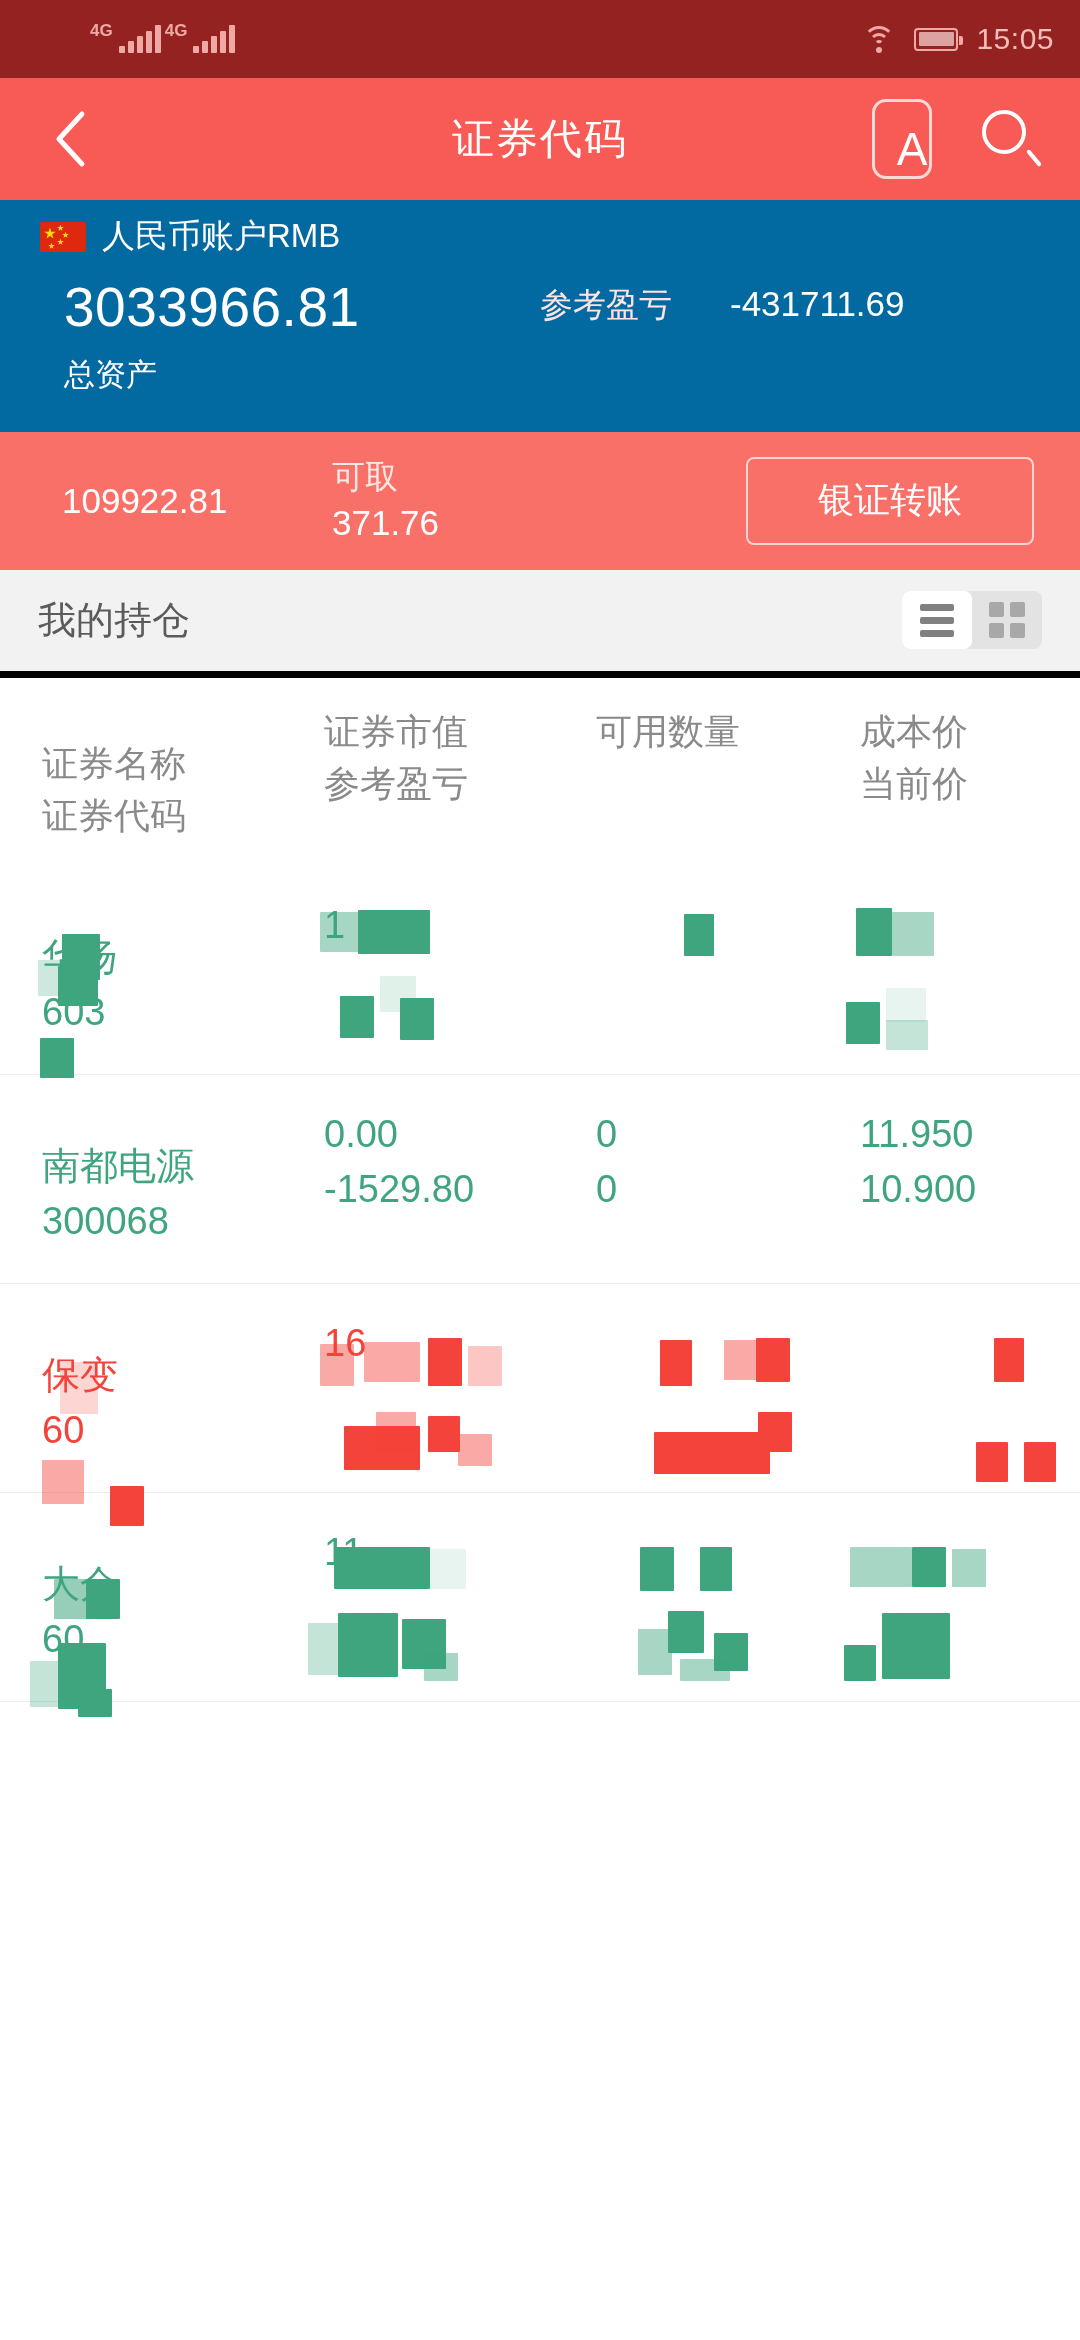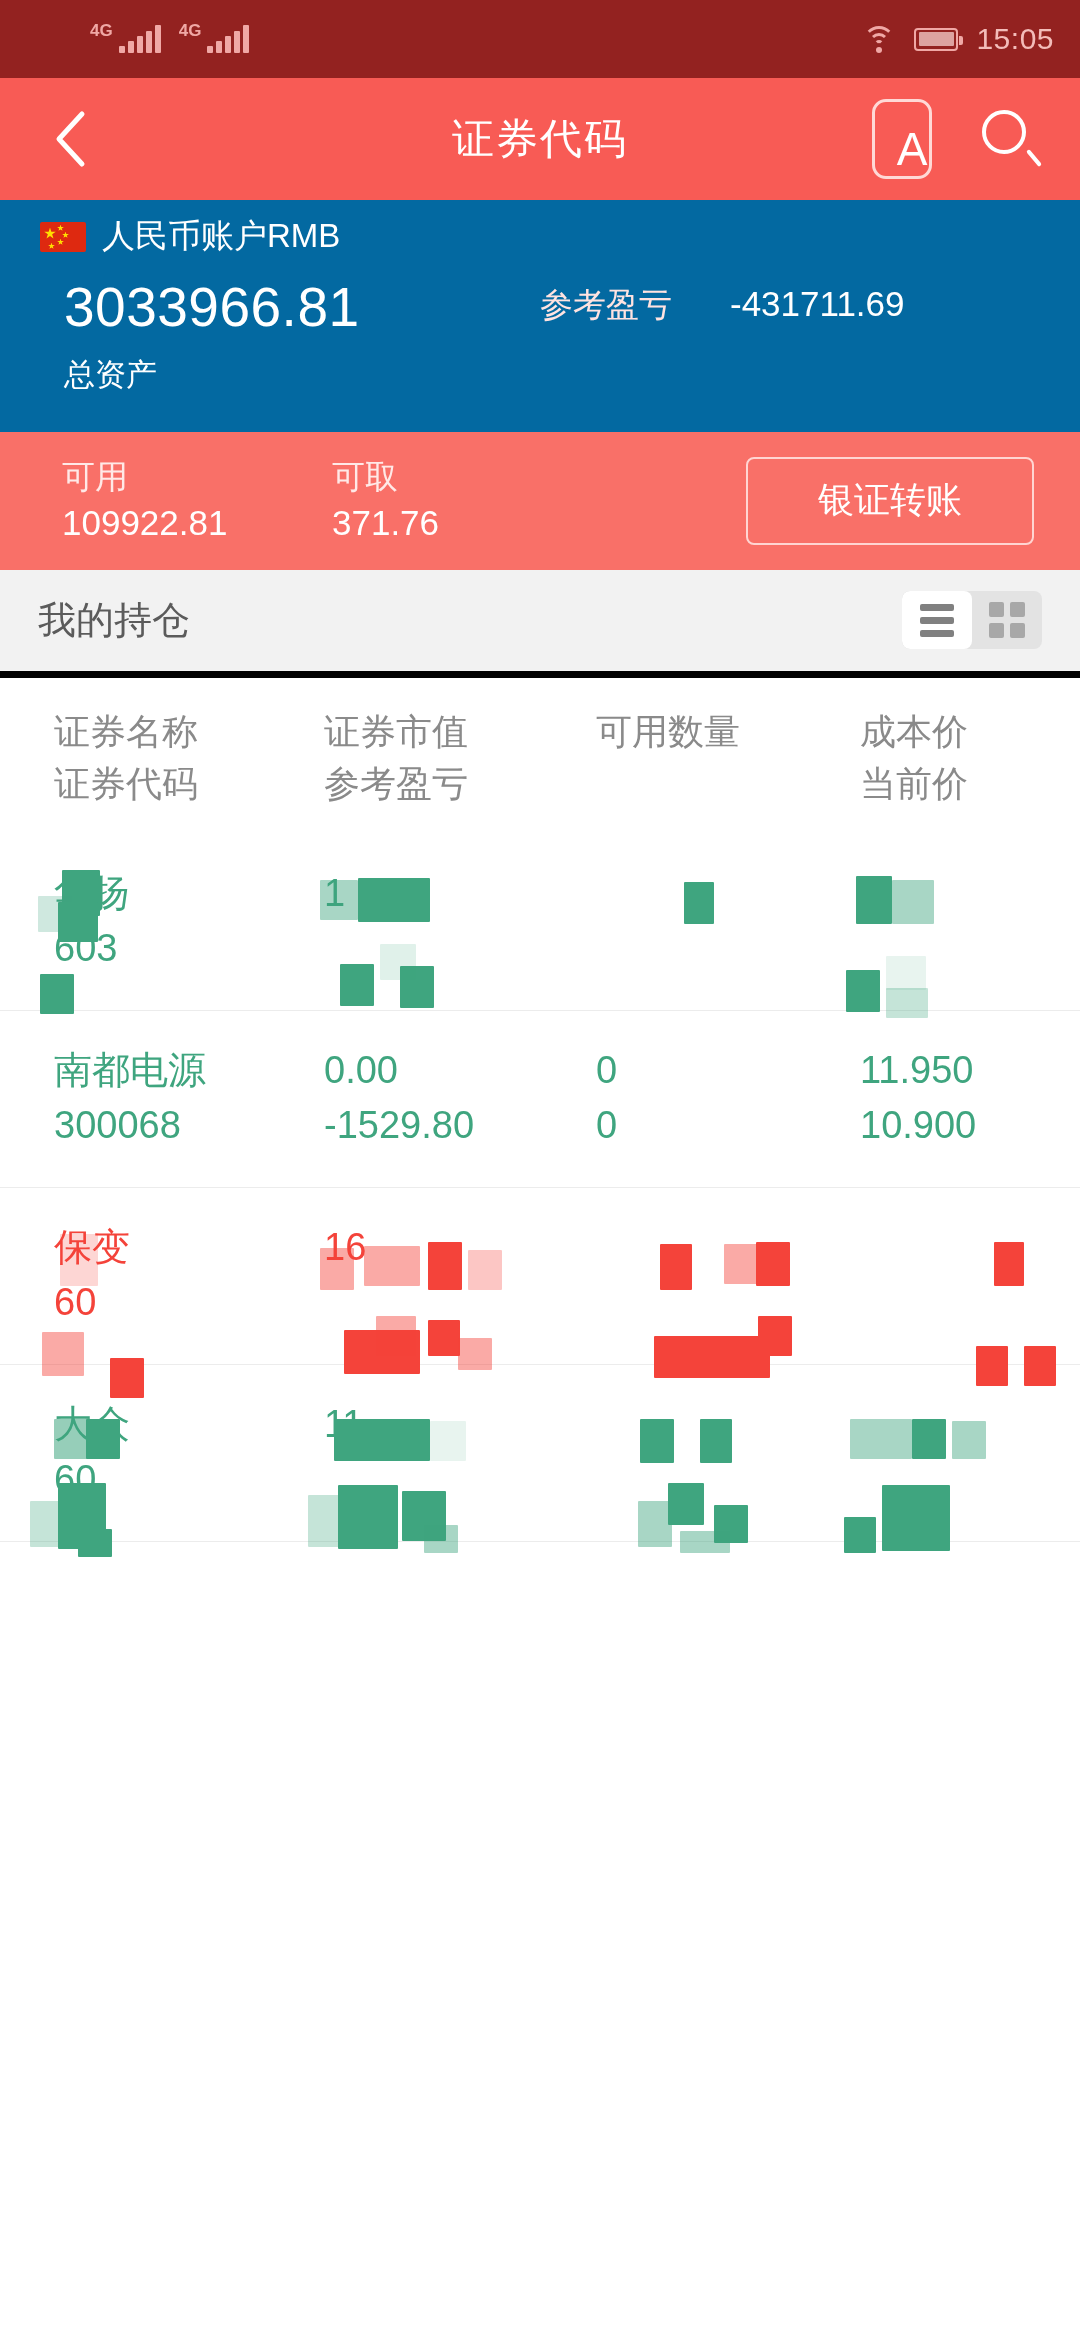--- a/index.html
+++ b/index.html
@@ -10,21 +10,21 @@
     overflow:hidden;
   }
   .screen { width:1080px; height:2340px; position:relative; background:#fff; }
 
   
   .statusbar {
     height:78px; background:#932220;
     display:flex; align-items:center; justify-content:space-between;
     padding:0 26px 0 90px;
   }
-  .sb-left { display:flex; align-items:flex-end; gap:18px; }
+  .sb-left { display:flex; align-items:flex-end; gap:4px; }
   .sig { display:flex; align-items:flex-end; gap:6px; }
   .sig .g { font-size:17px; color:#f0a8a5; font-weight:bold; letter-spacing:0; transform:translateY(-12px); }
   .bars { display:flex; align-items:flex-end; gap:3px; height:28px; }
   .bars i { width:6px; background:#f0a8a5; border-radius:1px; display:block; }
   .bars i:nth-child(1){height:7px}
   .bars i:nth-child(2){height:12px}
   .bars i:nth-child(3){height:17px}
   .bars i:nth-child(4){height:22px}
   .bars i:nth-child(5){height:28px}
   .sb-right { display:flex; align-items:center; gap:18px; }
@@ -107,21 +107,21 @@
   .vt-opt { width:70px; height:58px; display:flex; align-items:center; justify-content:center; }
   .vt-opt.active { background:#ffffff; border-radius:8px; }
   .lines { display:flex; flex-direction:column; gap:6px; }
   .lines i { width:34px; height:7px; background:#808080; border-radius:2px; display:block; }
   .grid4 { display:grid; grid-template-columns:repeat(2,1fr); gap:6px; }
   .grid4 i { width:15px; height:15px; background:#a8a8a8; border-radius:2px; display:block; }
 
   
   .thead { display:flex; padding:28px 0 24px 0; background:#fff; }
   .th { font-size:36px; color:#8a8a8a; line-height:1.45; }
-  .c1 { width:272px; padding-left:54px; }
+  .c1 { width:272px; padding-left:42px;margin-top:32px; }
   .c2 { width:272px; padding-left:52px; }
   .c3 { width:272px; padding-left:52px; }
   .c4 { width:264px; padding-left:44px; }
 
   .row { display:flex; padding:32px 0 34px 0; border-bottom:1px solid #ececec; position:relative; }
   .cell { font-size:38px; line-height:1.45; position:relative; }
   .v-top, .v-bot { position:relative; white-space:nowrap; height:55px; }
   .green { color:#3FA57F; }
   .red   { color:#F4433A; }
 
@@ -210,21 +210,20 @@
         <div class="kv">
           <span class="k">参考盈亏</span>
           <span class="v">-431711.69</span>
         </div>
       </div>
     </div>
   </div>
 
   <div class="avail">
     <div class="avail-col">
-      <div class="k">可用</div>
       <div class="v">109922.81</div>
     </div>
     <div class="avail-col">
       <div class="k">可取</div>
       <div class="v">371.76</div>
     </div>
     <div class="transfer-btn">银证转账</div>
   </div>
 
   <div class="holdbar">

